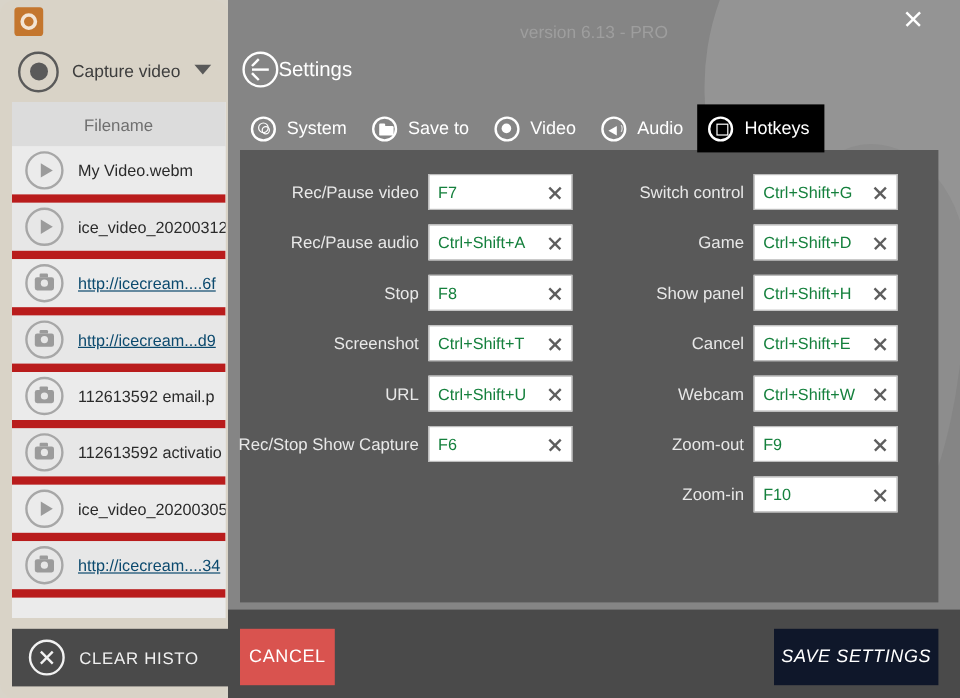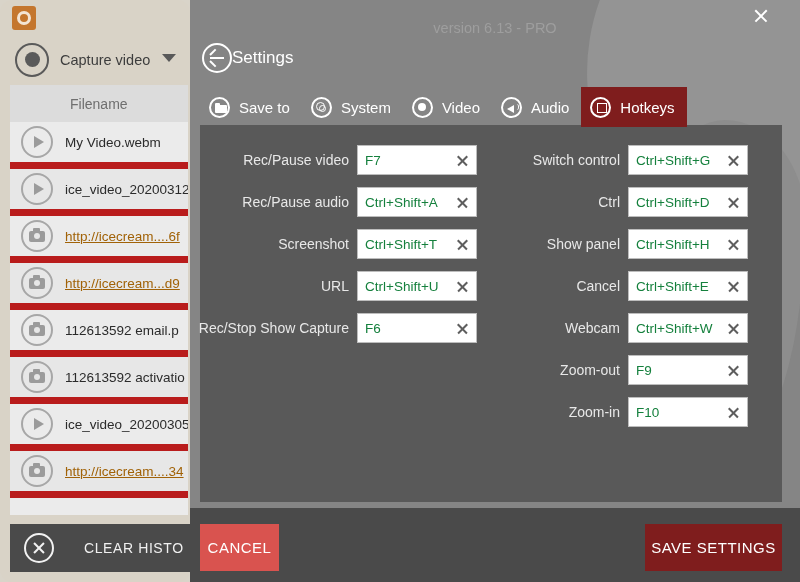--- a/index.html
+++ b/index.html
@@ -125,21 +125,21 @@
     border-radius: 50%;
     background: #e7e7e7;
   }
   .row-name {
     margin-left: 12px;
     font-size: 13.5px;
     color: #2b2b2b;
     white-space: nowrap;
   }
   .row-name.link {
-    color: #a16207;
+    color: #0c4a6e;
     text-decoration: underline;
   }
   #clear-history {
     position: absolute;
     left: 10px; top: 524px;
     width: 185px; height: 48px;
     background: #4a4a4a;
     display: flex; align-items: center;
   }
   #clear-x {
@@ -150,21 +150,21 @@
     position: relative;
   }
   #clear-x::before, #clear-x::after {
     content: ""; position: absolute;
     left: 6px; top: 12px; width: 14px; height: 2px;
     background: #f2f2f2;
   }
   #clear-x::before { transform: rotate(45deg); }
   #clear-x::after  { transform: rotate(-45deg); }
   #clear-label {
-    margin-left: 30px;
+    margin-left: 12px;
     font-size: 14px;
     letter-spacing: 0.6px;
     color: #f0f0f0;
     white-space: nowrap;
   }
 
   
   #settings {
     position: absolute;
     left: 190px; top: 0;
@@ -256,21 +256,21 @@
     left: 10px; top: 87px;
     height: 40px;
     display: flex; align-items: stretch;
     z-index: 5;
   }
   .tab {
     display: flex; align-items: center;
     padding: 0 12px 0 9px;
     cursor: pointer;
   }
-  .tab.active { background: #7f1d1d; }
+  .tab.active { background: #000000; }
   .tab .tab-label {
     margin-left: 9px;
     font-size: 15px;
     color: #ffffff;
   }
   .tico {
     width: 21px; height: 21px; flex: none;
     border-radius: 50%;
     border: 2px solid #fff;
     position: relative;
@@ -505,26 +505,26 @@
 
     <div id="settings-head">
       <div id="back-btn">
         <div class="arrow"></div>
       </div>
       <div id="settings-title">Settings</div>
     </div>
 
     <div id="tabs">
         <div class="tab">
+          <div class="tico system"></div>
+          <div class="tab-label">System</div>
+        </div>
+        <div class="tab">
           <div class="tico folder"></div>
           <div class="tab-label">Save to</div>
-        </div>
-        <div class="tab">
-          <div class="tico system"></div>
-          <div class="tab-label">System</div>
         </div>
         <div class="tab">
           <div class="tico record"></div>
           <div class="tab-label">Video</div>
         </div>
         <div class="tab">
           <div class="tico audio"></div>
           <div class="tab-label">Audio</div>
         </div>
         <div class="tab active">
@@ -544,20 +544,27 @@
               </div>
             </div>
             <div class="field">
               <div class="flabel">Rec/Pause audio</div>
               <div class="fbox">
                 <div class="fval">Ctrl+Shift+A</div>
                 <div class="fclear"></div>
               </div>
             </div>
             <div class="field">
+              <div class="flabel">Stop</div>
+              <div class="fbox">
+                <div class="fval">F8</div>
+                <div class="fclear"></div>
+              </div>
+            </div>
+            <div class="field">
               <div class="flabel">Screenshot</div>
               <div class="fbox">
                 <div class="fval">Ctrl+Shift+T</div>
                 <div class="fclear"></div>
               </div>
             </div>
             <div class="field">
               <div class="flabel">URL</div>
               <div class="fbox">
                 <div class="fval">Ctrl+Shift+U</div>
@@ -574,21 +581,21 @@
           </div>
         <div class="col right" id="col-right">
             <div class="field">
               <div class="flabel">Switch control</div>
               <div class="fbox">
                 <div class="fval">Ctrl+Shift+G</div>
                 <div class="fclear"></div>
               </div>
             </div>
             <div class="field">
-              <div class="flabel">Ctrl</div>
+              <div class="flabel">Game</div>
               <div class="fbox">
                 <div class="fval">Ctrl+Shift+D</div>
                 <div class="fclear"></div>
               </div>
             </div>
             <div class="field">
               <div class="flabel">Show panel</div>
               <div class="fbox">
                 <div class="fval">Ctrl+Shift+H</div>
                 <div class="fclear"></div>
@@ -621,16 +628,16 @@
                 <div class="fval">F10</div>
                 <div class="fclear"></div>
               </div>
             </div>
           </div>
       </div>
     </div>
 
     <div id="footer">
       <button id="cancel-btn" style="background: rgb(217, 83, 79);">CANCEL</button>
-      <button id="save-btn" style="background: #7f1d1d;">SAVE SETTINGS</button>
+      <button id="save-btn" style="background: #0f172a; font-style: italic;">SAVE SETTINGS</button>
     </div>
   </div>
 </div>
 
 </body></html>

